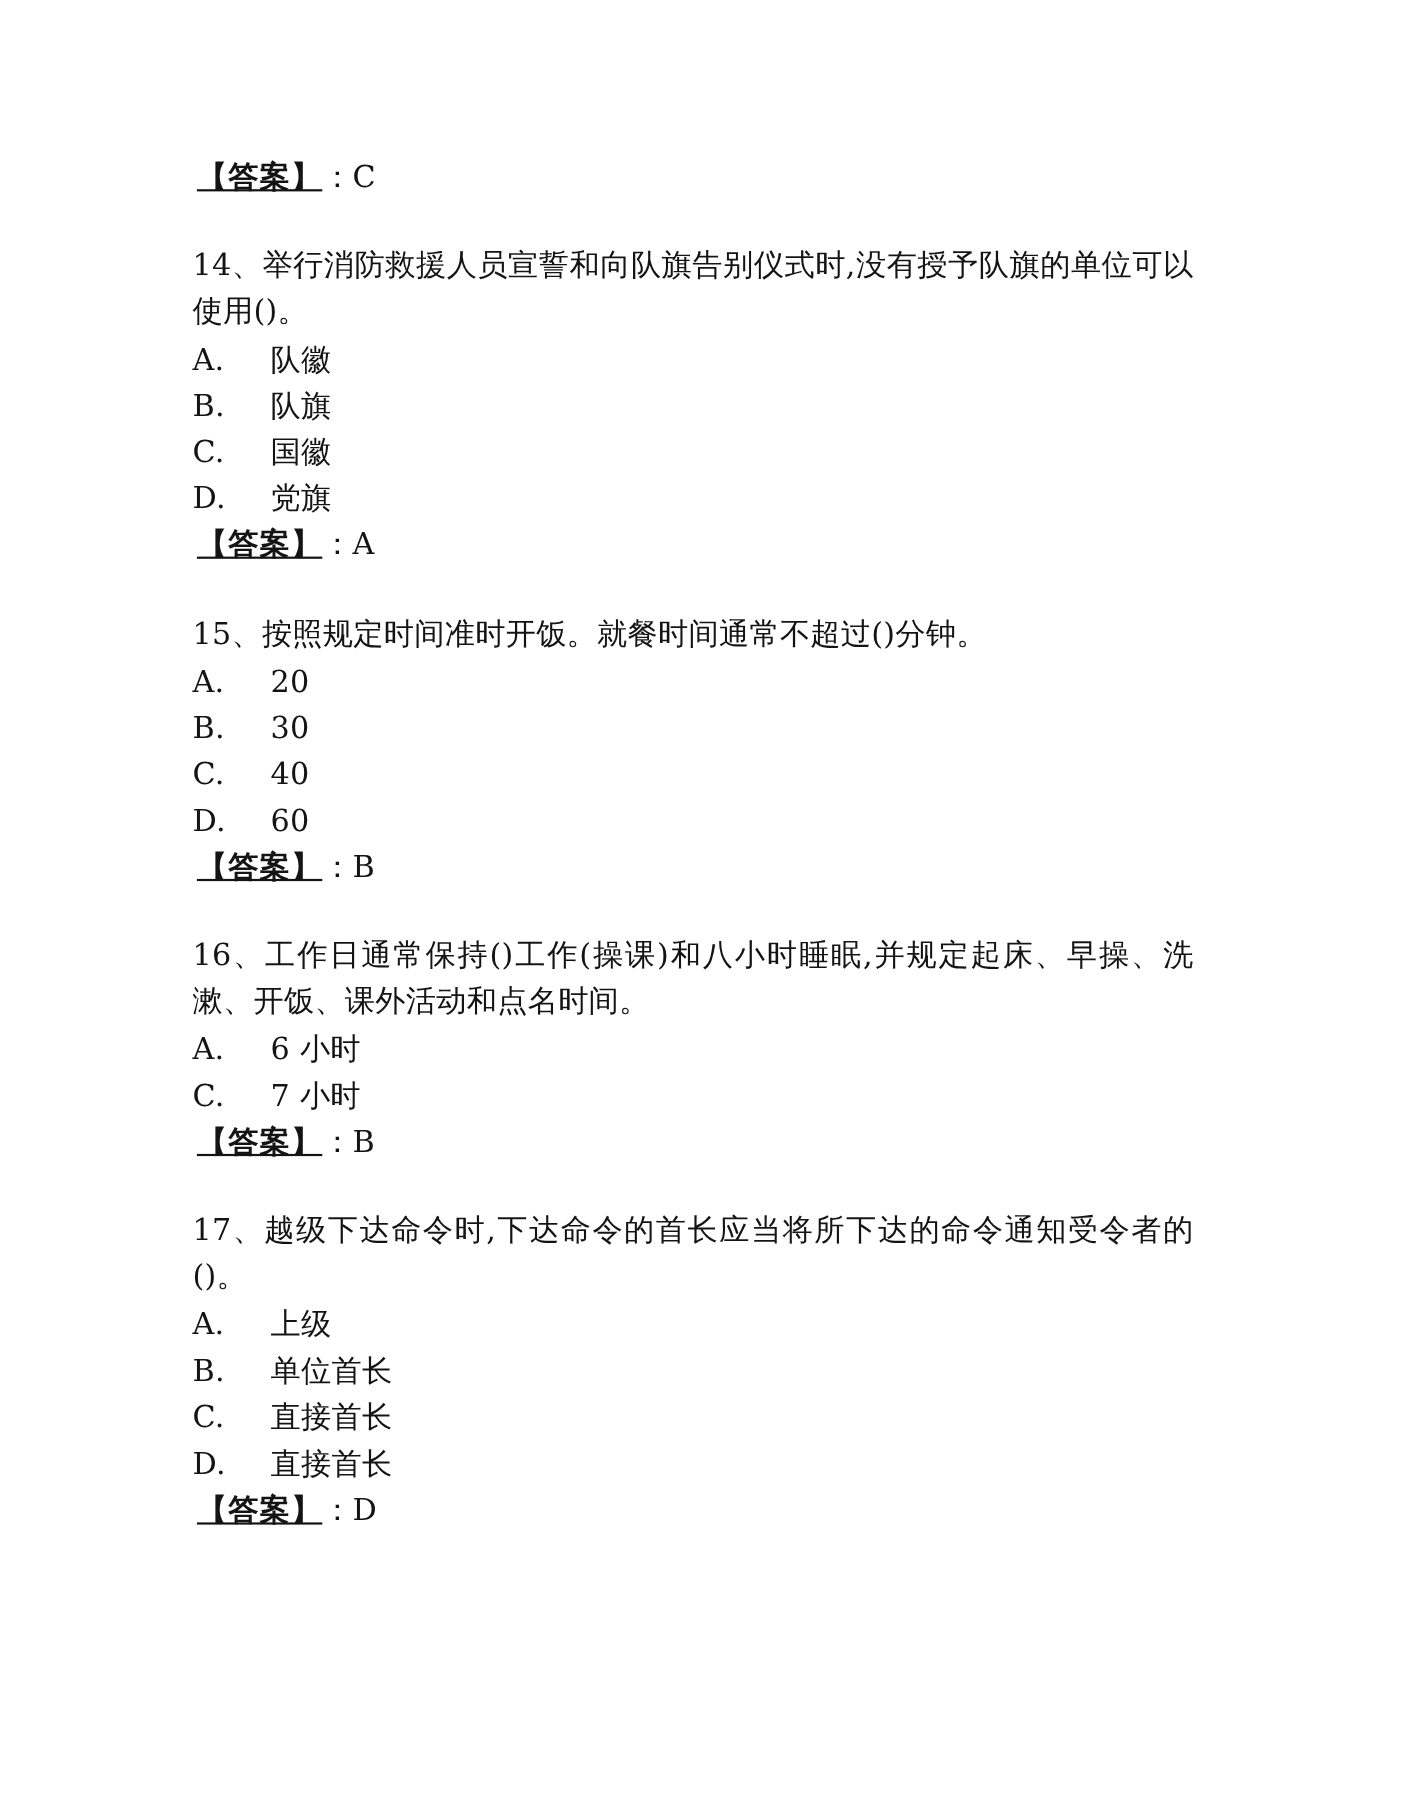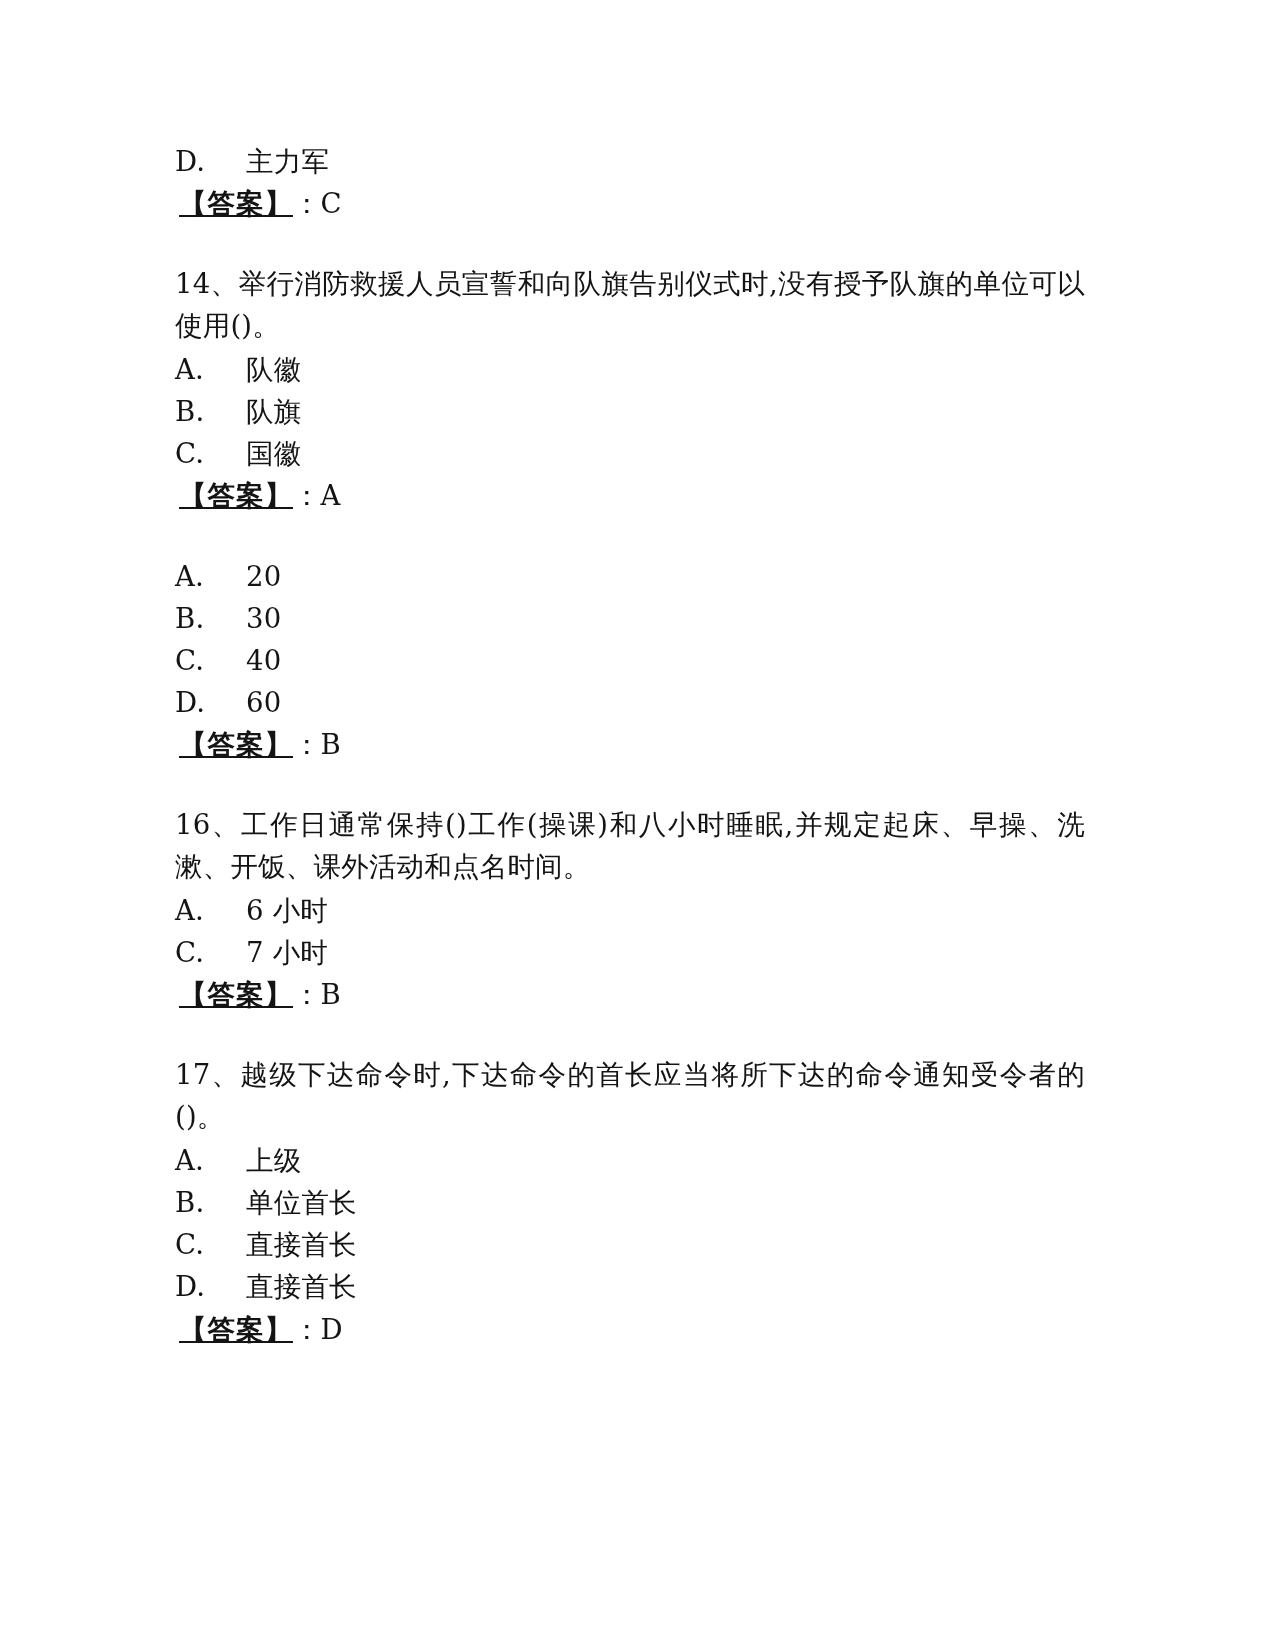--- a/index.html
+++ b/index.html
@@ -92,35 +92,36 @@
     font-family: "DejaVu Serif", "Liberation Serif", serif;
   }
 </style>
 </head>
 <body>
 
 <div class="page">
   <div class="doc-body">
 
     <div class="frag-block">
-      <div class="opt-row"><span class="opt-letter">D.</span><span class="opt-gap"></span><span class="opt-text">主力军</span></div>
       <div class="ans-row"><span class="ans-label">【答案】</span><span class="ans-colon">：</span><span class="ans-value">C</span></div>
     </div>
 
     <div class="q-spacer"></div>
     <div class="qa-group">
       <div class="q-stem">14、举行消防救援人员宣誓和向队旗告别仪式时,没有授予队旗的单位可以使用()。</div>
       <div class="opt-row"><span class="opt-letter">A.</span><span class="opt-gap"></span><span class="opt-text">队徽</span></div>
       <div class="opt-row"><span class="opt-letter">B.</span><span class="opt-gap"></span><span class="opt-text">队旗</span></div>
       <div class="opt-row"><span class="opt-letter">C.</span><span class="opt-gap"></span><span class="opt-text">国徽</span></div>
+      <div class="opt-row"><span class="opt-letter">D.</span><span class="opt-gap"></span><span class="opt-text">党旗</span></div>
       <div class="ans-row"><span class="ans-label">【答案】</span><span class="ans-colon">：</span><span class="ans-value">A</span></div>
     </div>
 
     <div class="q-spacer"></div>
     <div class="qa-group">
+      <div class="q-stem">15、按照规定时间准时开饭。就餐时间通常不超过()分钟。</div>
       <div class="opt-row"><span class="opt-letter">A.</span><span class="opt-gap"></span><span class="opt-text">20</span></div>
       <div class="opt-row"><span class="opt-letter">B.</span><span class="opt-gap"></span><span class="opt-text">30</span></div>
       <div class="opt-row"><span class="opt-letter">C.</span><span class="opt-gap"></span><span class="opt-text">40</span></div>
       <div class="opt-row"><span class="opt-letter">D.</span><span class="opt-gap"></span><span class="opt-text">60</span></div>
       <div class="ans-row"><span class="ans-label">【答案】</span><span class="ans-colon">：</span><span class="ans-value">B</span></div>
     </div>
 
     <div class="q-spacer"></div>
     <div class="qa-group">
       <div class="q-stem">16、工作日通常保持()工作(操课)和八小时睡眠,并规定起床、早操、洗漱、开饭、课外活动和点名时间。</div>

